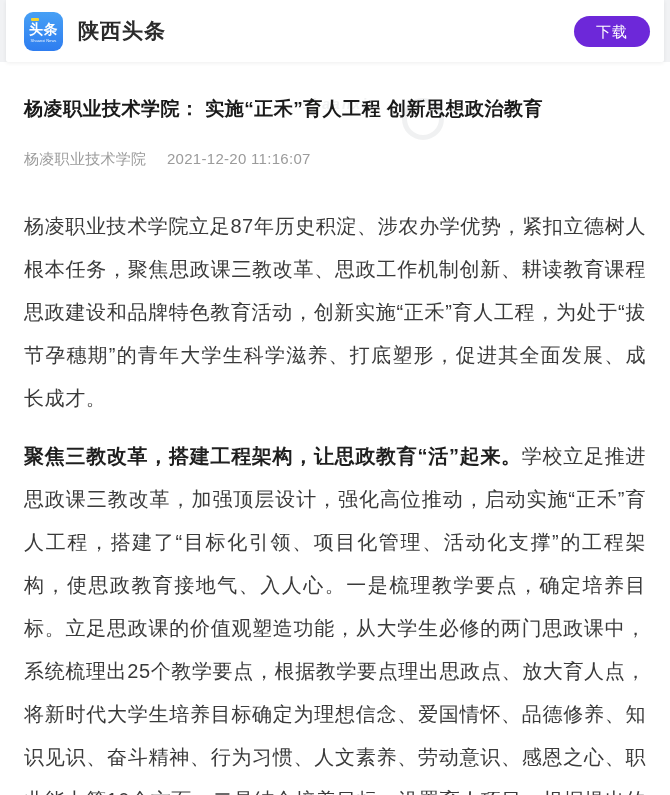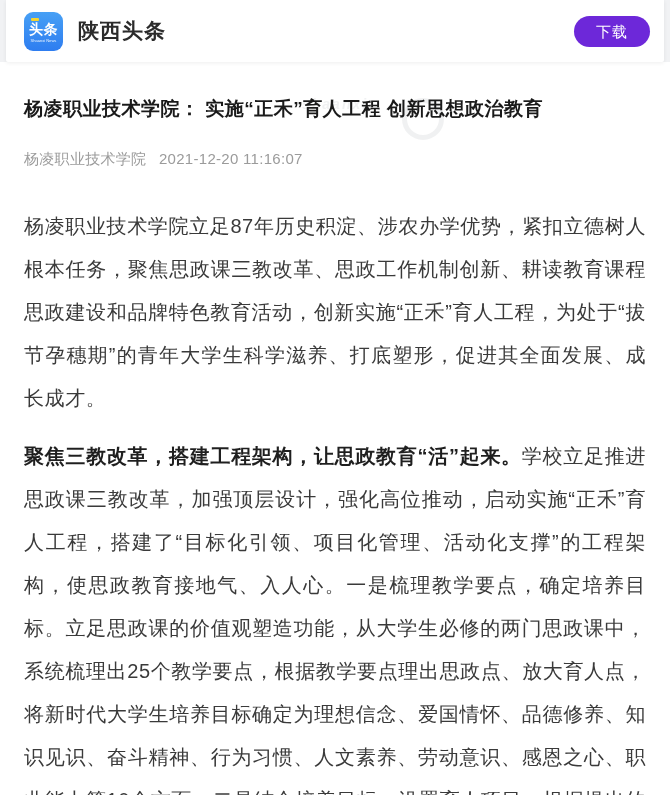--- a/index.html
+++ b/index.html
@@ -125,21 +125,21 @@
     letter-spacing: 0.5px;
     position: relative;
     z-index: 1;
   }
   .byline {
     margin-top: 20px;
     font-size: 15px;
     color: #9b9b9b;
     letter-spacing: 0.3px;
   }
-  .byline .byline-source { margin-right: 8px; text-align: center; }
+  .byline .byline-source { margin-right: 16px; text-align: center; }
   .article-body {
     margin-top: 36px;
     font-size: 20px;
     line-height: 43px;
     color: #3a3a3a;
     letter-spacing: 0.6px;
     text-align: justify;
   }
   .article-body p + p { margin-top: 15px; }
   .para-lead {

